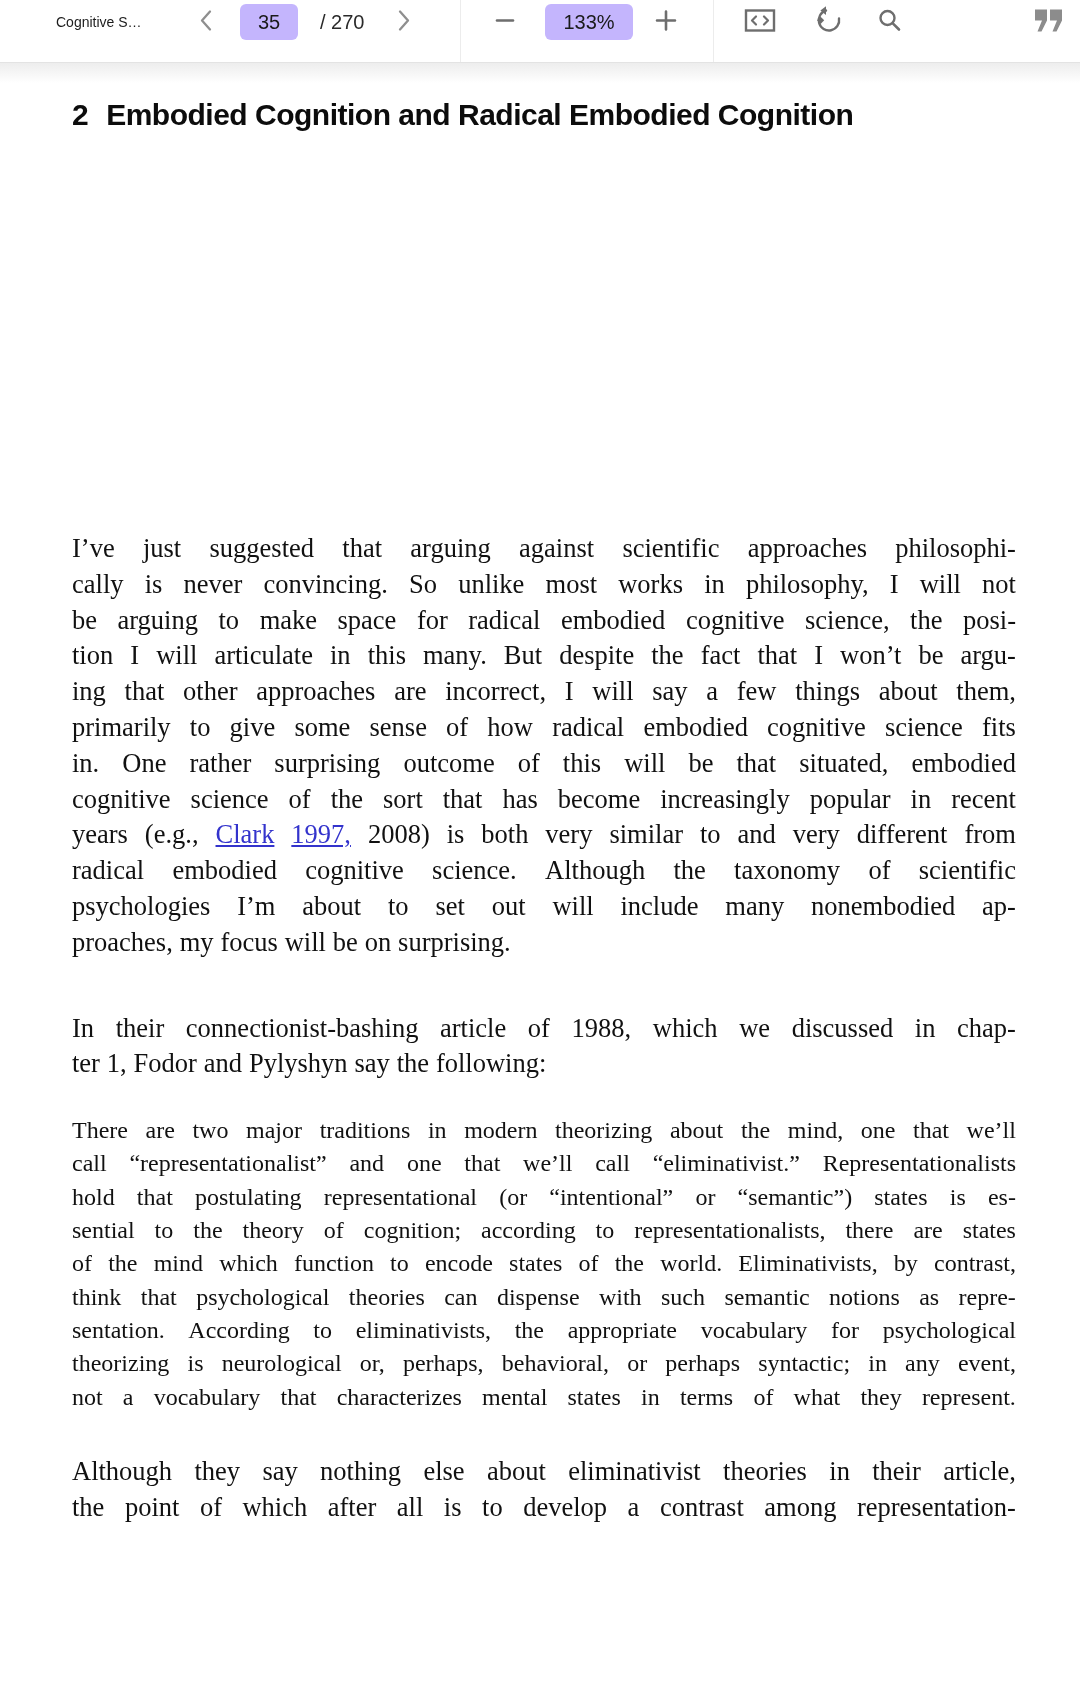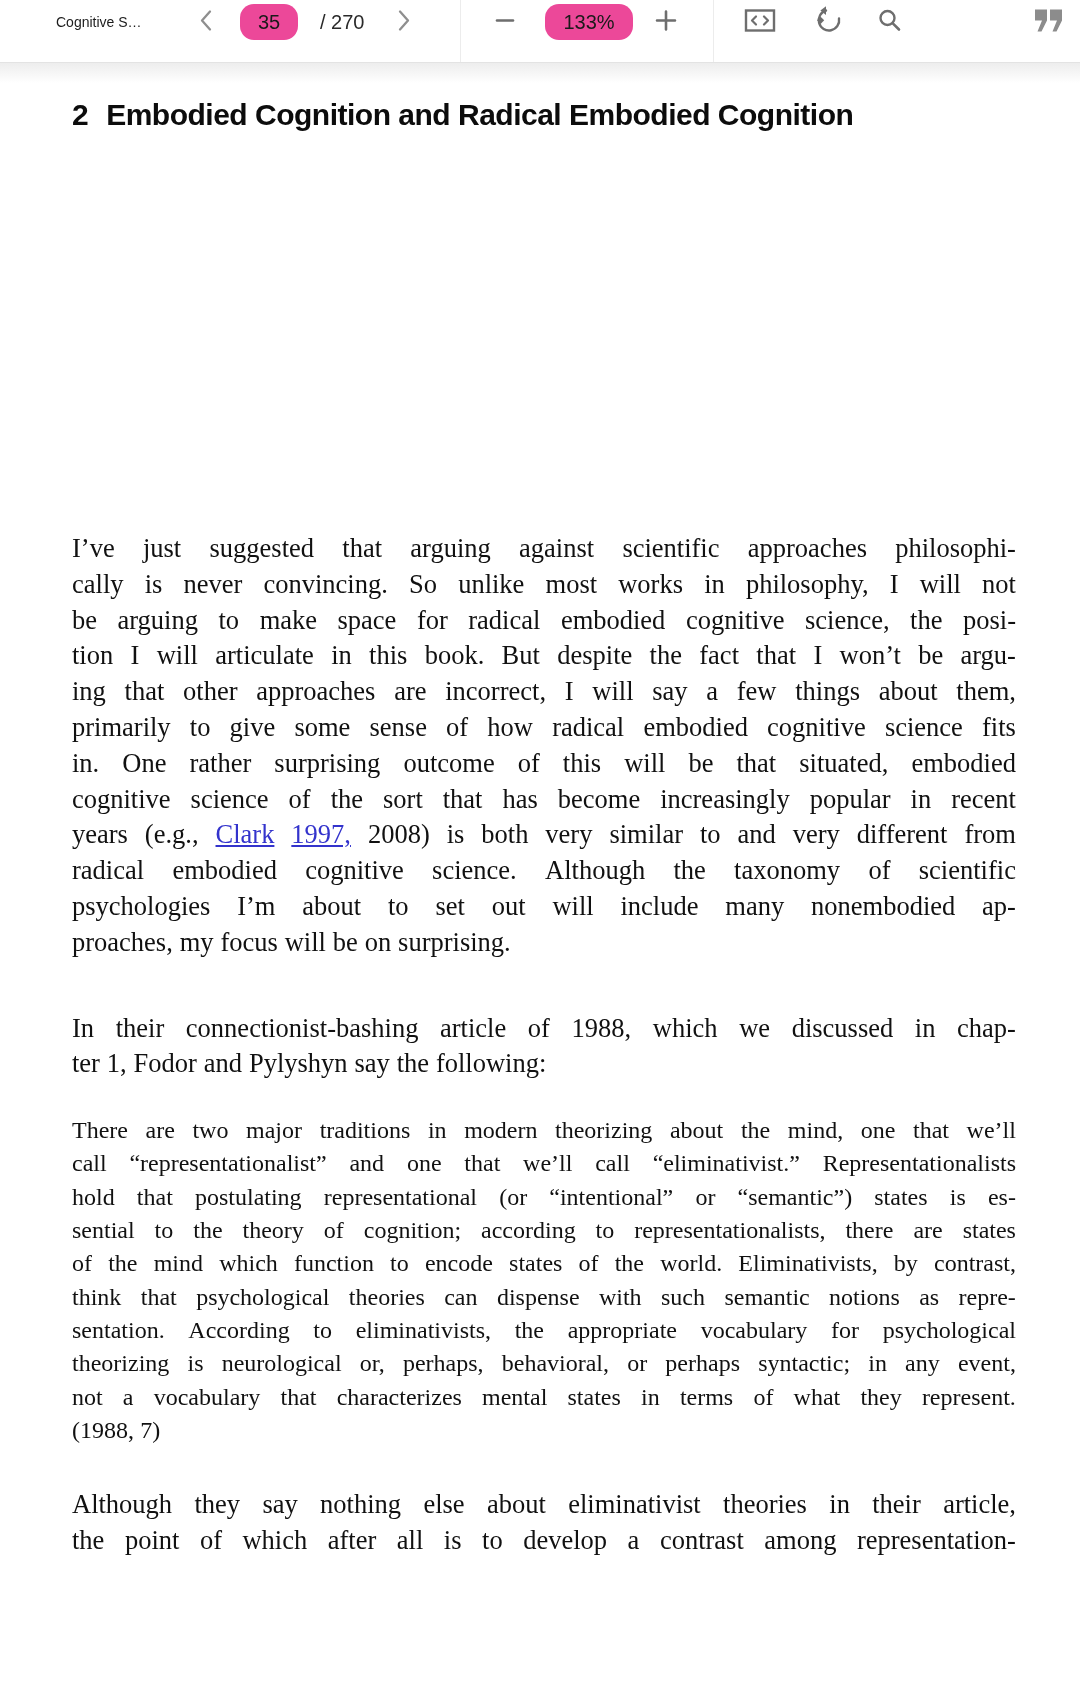--- a/index.html
+++ b/index.html
@@ -21,21 +21,21 @@
     left:8px;
     font-size:14px;color:#1c1c1c;
     white-space:nowrap;
     margin-left:48px;
   }
   .icon-btn{
     display:flex;align-items:center;justify-content:center;
     background:none;border:none;padding:2px;cursor:pointer;
   }
   .num-box{
-    background:#ec4899;border-radius:14px;
+    background:#c4b5fd;border-radius:6px;
     height:36px;display:flex;align-items:center;justify-content:center;
     font-size:20px;color:#1a1a1a;
   }
   .page-box{left:240px;width:58px;}
   .zoom-box{left:545px;width:88px;}
   .page-total{left:320px;font-size:20px;color:#2a2a2a;white-space:nowrap;}
   .btn-prev{left:194px;}
   .btn-next{left:392px;}
   .btn-minus{left:490px;}
   .btn-plus{left:650px;}
@@ -242,21 +242,21 @@
         <span>the</span>
         <span>posi-</span>
       </div>
       <div class="line">
         <span>tion</span>
         <span>I</span>
         <span>will</span>
         <span>articulate</span>
         <span>in</span>
         <span>this</span>
-        <span>book.</span>
+        <span>many.</span>
         <span>But</span>
         <span>despite</span>
         <span>the</span>
         <span>fact</span>
         <span>that</span>
         <span>I</span>
         <span>won’t</span>
         <span>be</span>
         <span>argu-</span>
       </div>
@@ -514,24 +514,20 @@
         <span>characterizes</span>
         <span>mental</span>
         <span>states</span>
         <span>in</span>
         <span>terms</span>
         <span>of</span>
         <span>what</span>
         <span>they</span>
         <span>represent.</span>
       </div>
-      <div class="line no-just">
-        <span>(1988,</span>
-        <span>7)</span>
-      </div>
     </div>
 
   <div class="body-par par3">
       <div class="line">
         <span>Although</span>
         <span>they</span>
         <span>say</span>
         <span>nothing</span>
         <span>else</span>
         <span>about</span>

